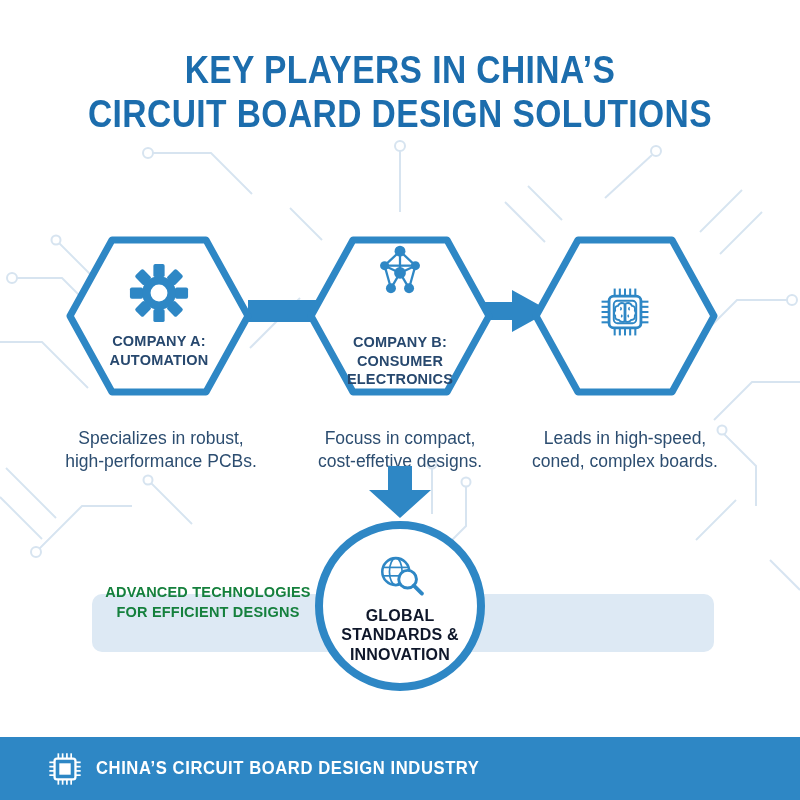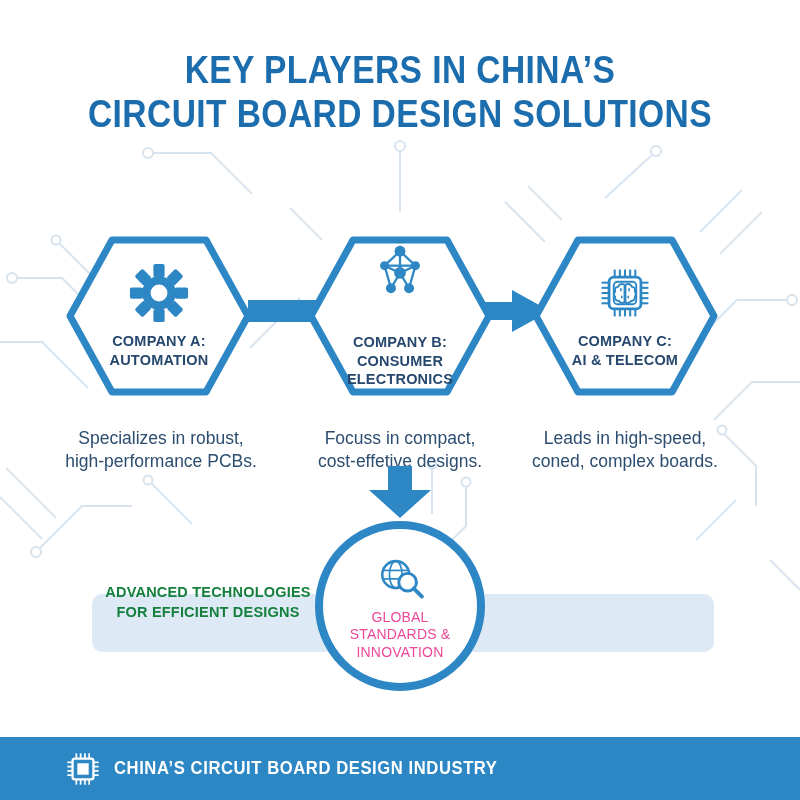--- a/index.html
+++ b/index.html
@@ -56,27 +56,27 @@
     letter-spacing:0.2px;
   }
   #side-left { left:98px; } #side-right { left:478px; }
 
   .center-circle {
     position:absolute; left:315px; top:521px; width:170px; height:170px; z-index:3;
     background:#ffffff; border:8px solid #2e87c5; border-radius:50%;
     display:flex; flex-direction:column; align-items:center; justify-content:center;
   }
   .circle-label {
-    text-align:center; font-size:14px; font-weight:normal; color:#ec4899;
+    text-align:center; font-size:16px; font-weight:bold; color:#0f172a;
     line-height:1.22; margin-top:4px; letter-spacing:0.2px;
   }
 
   .footer {
     position:absolute; left:0; top:737px; width:800px; height:63px; z-index:4;
-    background:#2e87c5; display:flex; align-items:center; padding-left:64px;
+    background:#2e87c5; display:flex; align-items:center; padding-left:46px;
   }
   .footer-text {
     color:#ffffff; font-size:17.5px; font-weight:bold; letter-spacing:0.6px;
     margin-left:12px; transform:scaleX(0.95); transform-origin:left center;
   }
 </style>
 </head>
 <body>
 
 <div id="canvas">
@@ -216,22 +216,20 @@
           <path d="M32.5 23 q5 -2 7 2.5 q4 0.5 3 5 q2.5 3 0 5.5 q0.5 4.5 -4 4.5 q-2 3 -6 1.5 V23"></path>
         </g>
         <g stroke-width="1.6">
           <path d="M27 27 q2 1.5 0 3"></path>
             <path d="M37 27 q-2 1.5 0 3"></path>
           <path d="M28 35 q1.5 1 0 2.5"></path>
             <path d="M36 35 q-1.5 1 0 2.5"></path>
         </g>
       </g>
     </svg>
-    <div class="hex-label preline">COMPANY C:
-AI &amp; TELECOM</div>
   </div>
 
   <div class="desc preline" id="desc-a">Specializes in robust,
 high-performance PCBs.</div>
   <div class="desc preline" id="desc-b">Focuss in compact,
 cost-effetive designs.</div>
   <div class="desc preline" id="desc-c">Leads in high-speed,
 coned, complex boards.</div>
 
   <svg class="down-arrow" width="70" height="52" viewBox="0 0 70 52">

